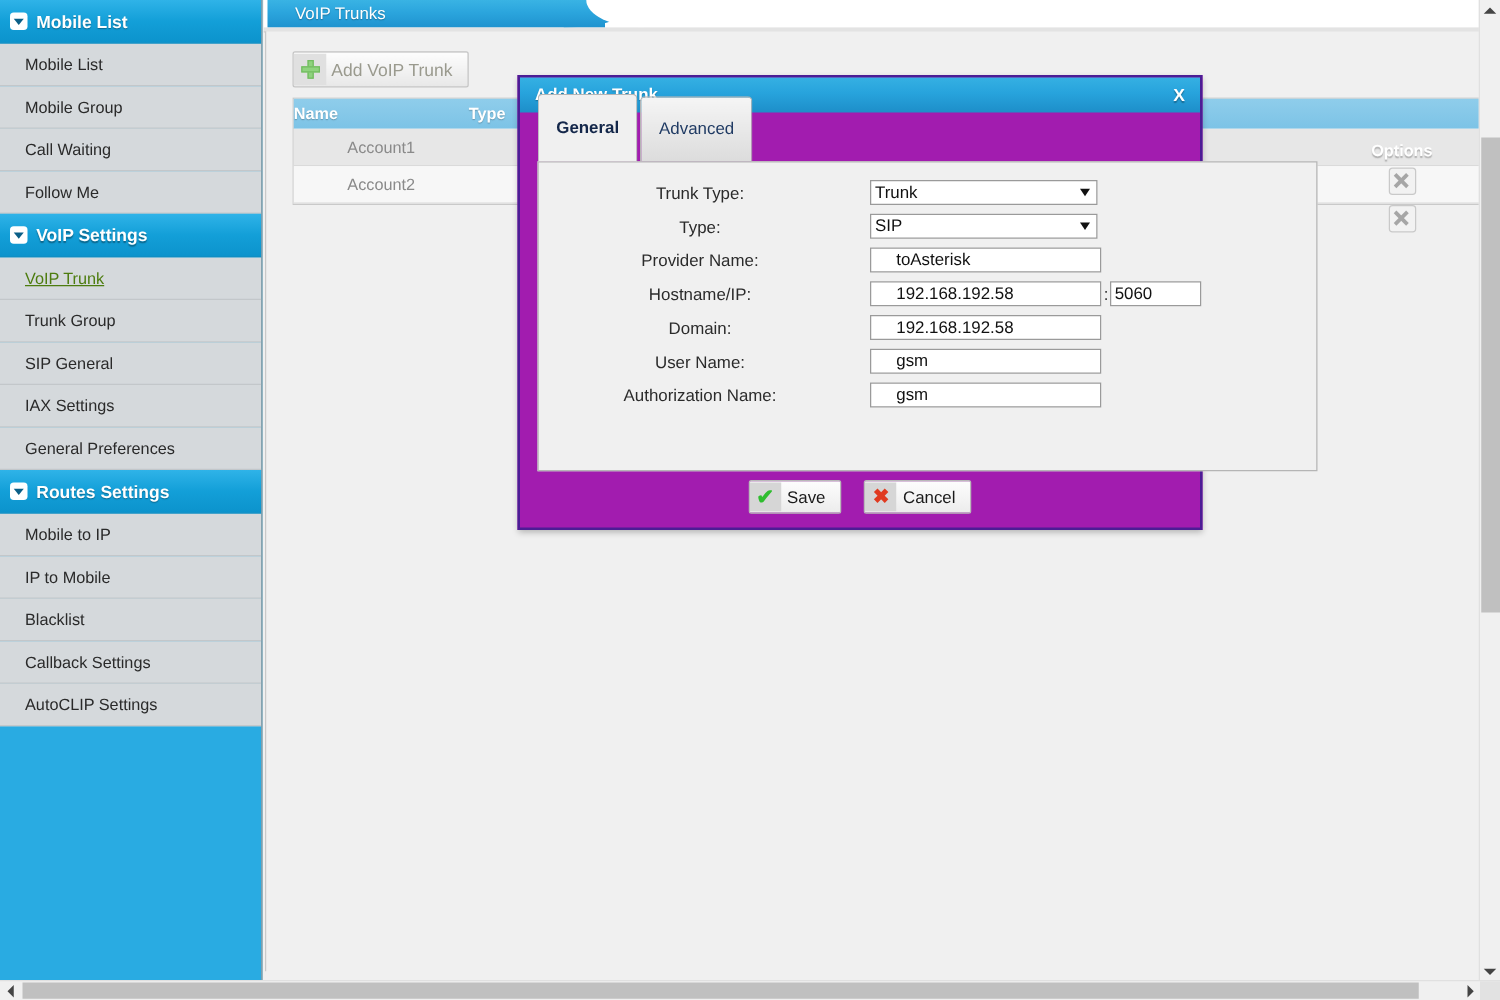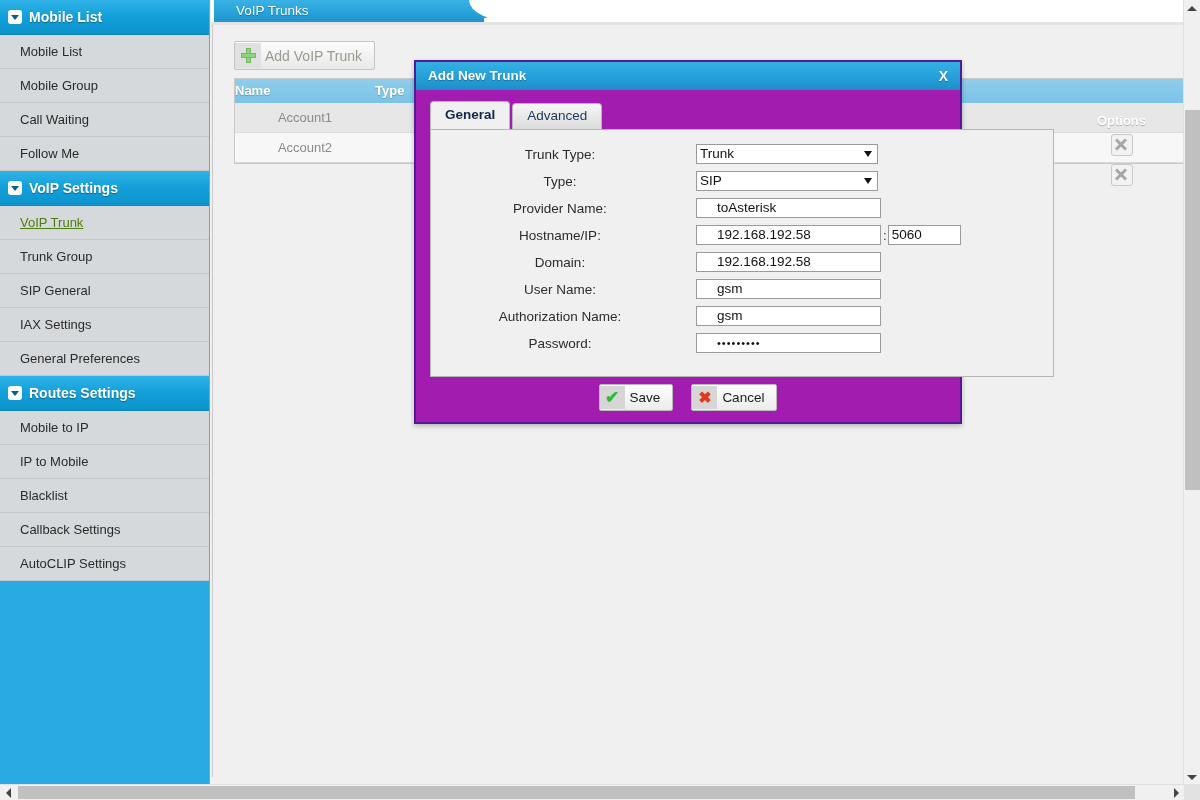--- a/index.html
+++ b/index.html
@@ -151,21 +151,21 @@
     color:#fff;font-weight:bold;font-size:13.5px;
     padding:0 12px;display:flex;align-items:center;justify-content:space-between;
     text-shadow:0 1px 1px rgba(0,0,0,.3);
   }
   #modal-close{font-weight:bold;font-size:14px;cursor:pointer;color:#fff;}
   #tabs{
     position:relative;height:27px;margin:12px 0 0 14px;
     display:flex;align-items:flex-end;
   }
   .mtab{
-    height:25px;line-height:24px;padding:0 14px;
+    height:25px;line-height:24px;padding:13px 14px;
     border:1px solid #b5b5b5;border-bottom:none;
     border-radius:4px 4px 0 0;font-size:13.5px;
     color:#1f3a63;margin-right:2px;cursor:pointer;
     background:linear-gradient(to bottom,#f5f5f5,#dcdcdc);
   }
   .mtab.sel{
     background:#f0f0f0;color:#14274a;font-weight:bold;height:27px;line-height:26px;
     border-color:#b5b5b5;position:relative;z-index:3;
   }
   #fieldbox{
@@ -392,24 +392,20 @@
       <div class="frow">
         <div class="flabel">User Name:</div>
         <div class="ftext">gsm</div>
       </div>
 
       <div class="frow">
         <div class="flabel">Authorization Name:</div>
         <div class="ftext">gsm</div>
       </div>
 
-      <div class="frow">
-        <div class="flabel">Password:</div>
-        <div class="ftext dots">•••••••••</div>
-      </div>
 
     </div>
   </div>
 
   <div id="btnrow">
     <div class="dlgbtn">
       <span class="ibox">
           <span class="check">✔</span>
         </span>
       <span class="txt">Save</span>

